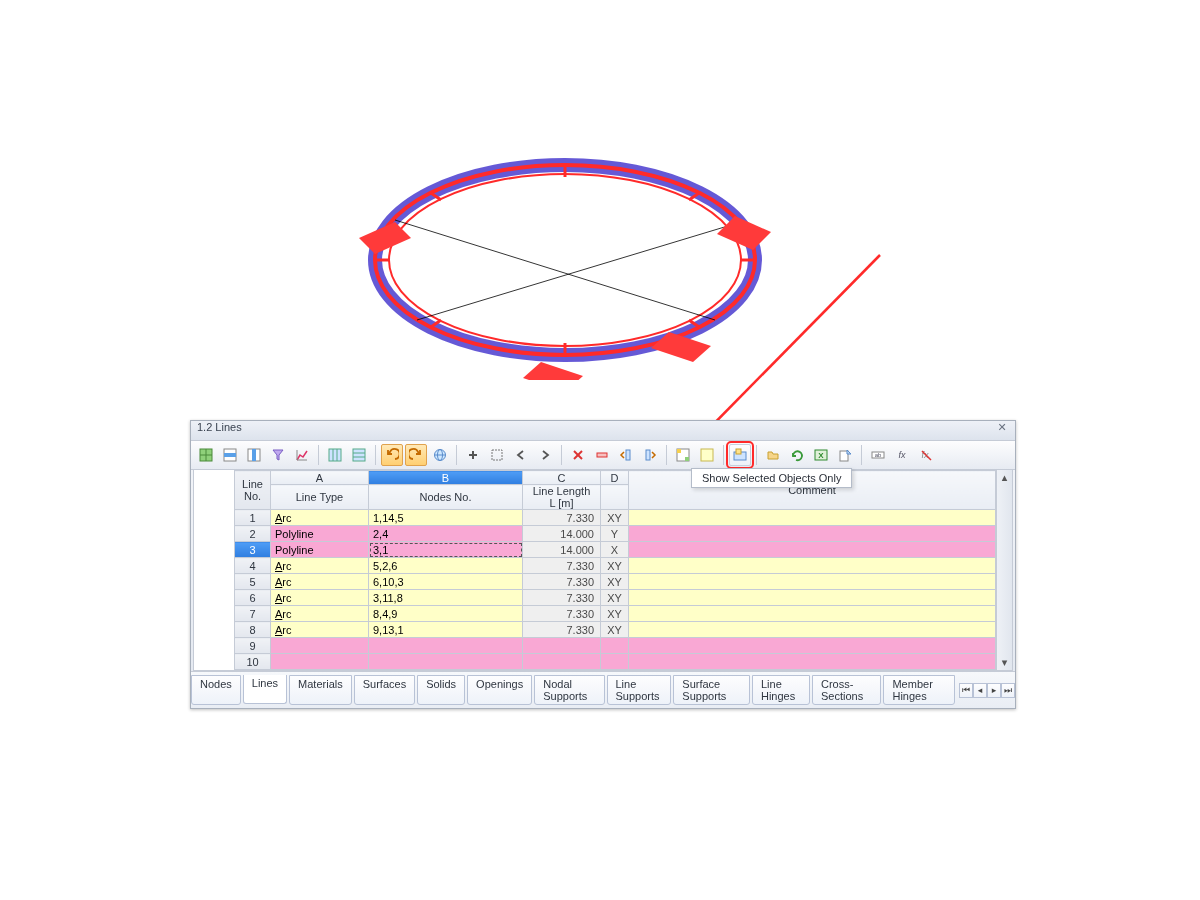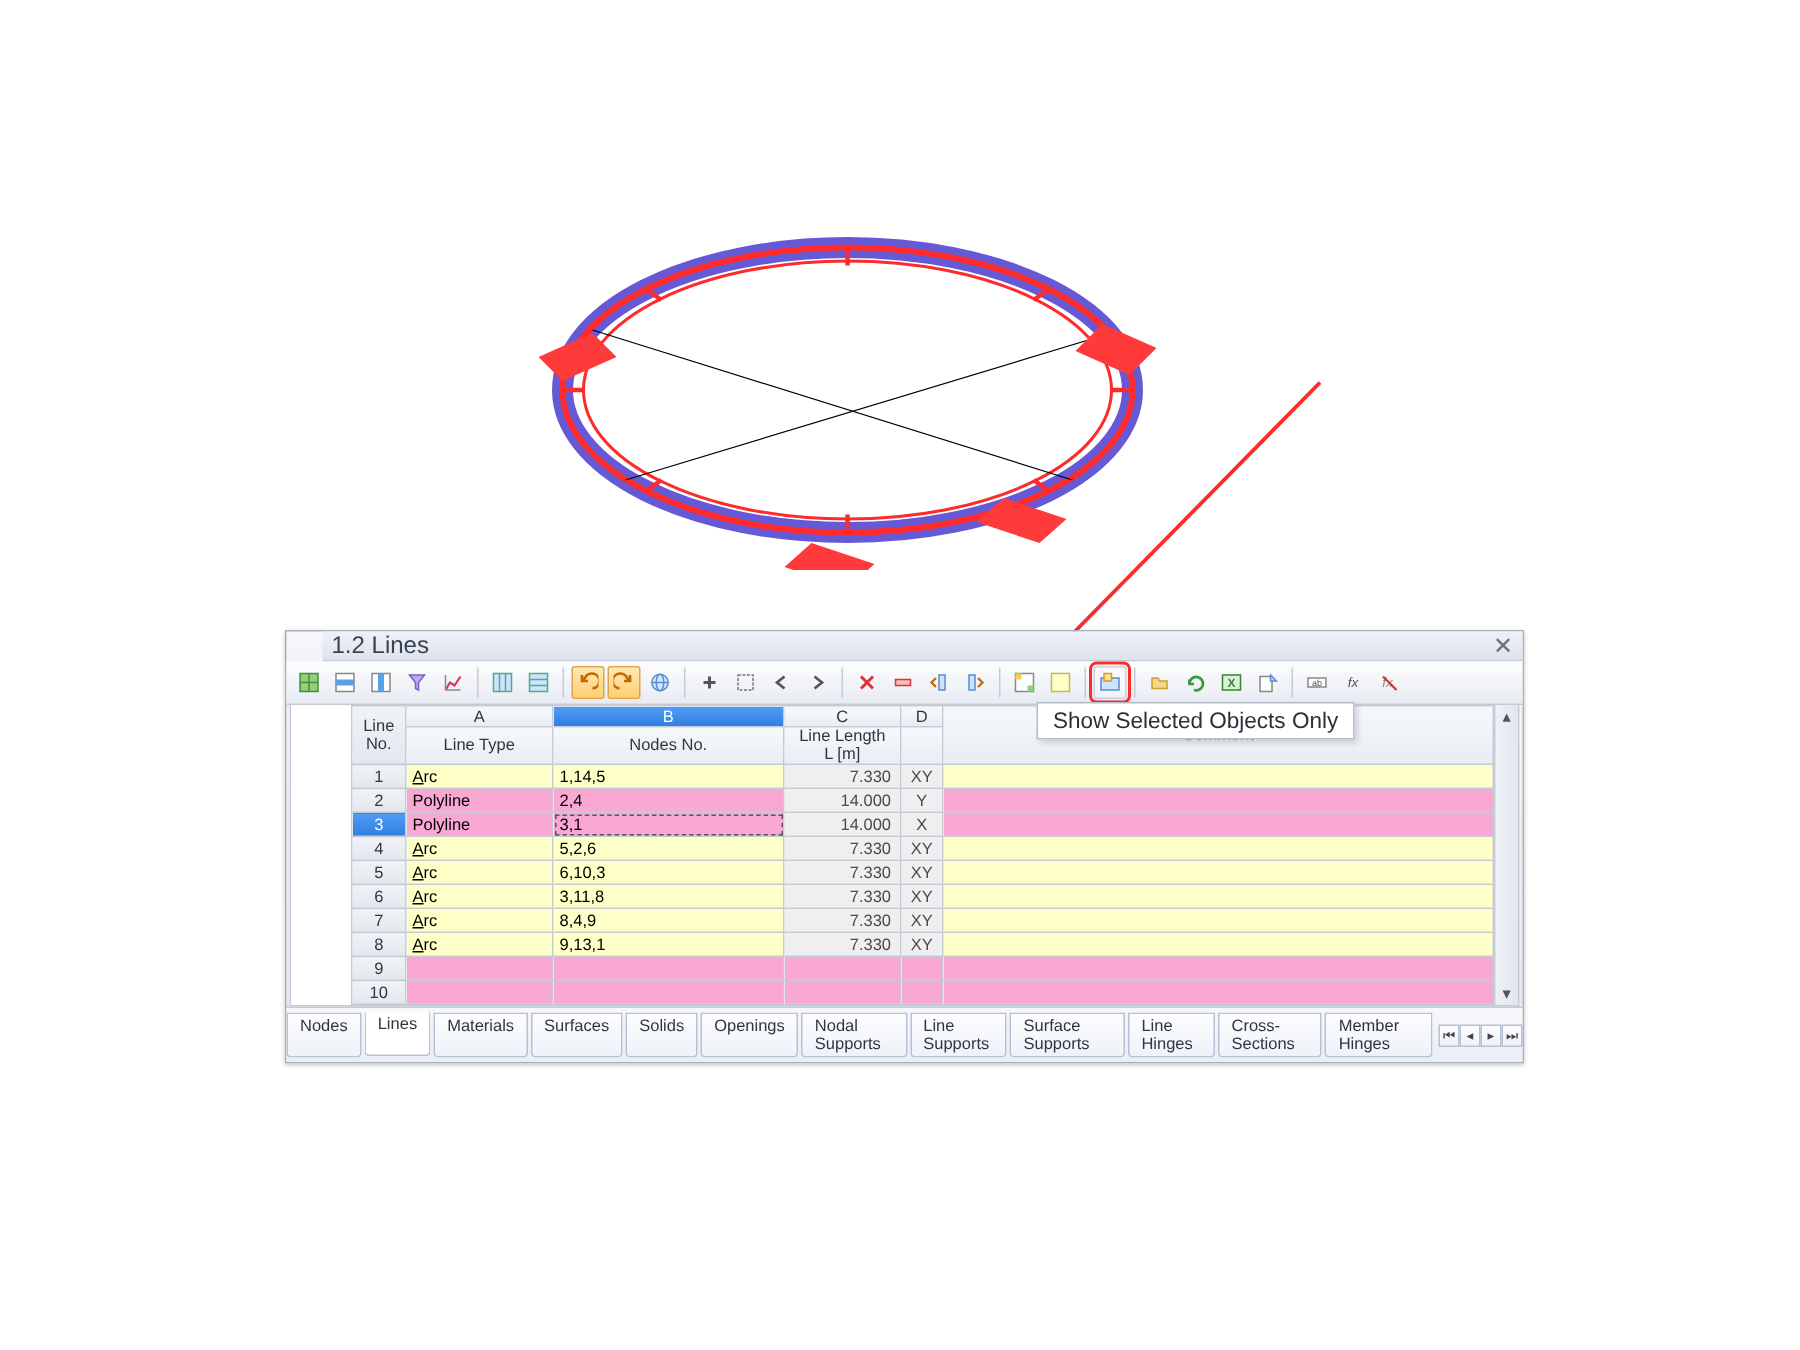--- a/index.html
+++ b/index.html
@@ -6,29 +6,29 @@
   body { font-family: "Segoe UI", Tahoma, Arial, sans-serif; font-size: 11px; background: #fff; width: 1200px; height: 900px; position: relative; overflow: hidden; }
 
   
   .viewport { position: absolute; left: 340px; top: 120px; width: 450px; height: 260px; }
 
   
   .arrow-svg { position: absolute; left: 680px; top: 250px; pointer-events:none; }
 
   
   .panel { position: absolute; left: 190px; top: 420px; width: 826px; background: linear-gradient(#f4f6fa,#e3e8f0); border: 1px solid #a8b0bc; box-shadow: 0 1px 3px rgba(0,0,0,0.25); }
-  .titlebar { display:flex; align-items:flex-end; justify-content:space-between; height:20px; padding:0 6px; background: linear-gradient(#eef1f7,#dde3ed); border-bottom:1px solid #c5cbd6; color:#394250; font-size:16px;margin-left:24px; }
+  .titlebar { display:flex; align-items:flex-start; justify-content:space-between; height:20px; padding:0 6px; background: linear-gradient(#eef1f7,#dde3ed); border-bottom:1px solid #c5cbd6; color:#394250; font-size:11px; }
   .titlebar .close { width:14px; height:14px; color:#6a7280; text-align:center; line-height:12px; cursor:pointer; }
   .toolbar { display:flex; align-items:center; gap:2px; padding:3px 4px; background: linear-gradient(#fdfdfe,#e7ebf2); border-bottom:1px solid #c5cbd6; position:relative; }
   .tbtn { width:22px; height:22px; border:1px solid transparent; border-radius:2px; display:flex; align-items:center; justify-content:center; cursor:pointer; background:transparent; }
   .tbtn svg { display:block; }
   .tbtn.active { border-color:#e0a24d; background:linear-gradient(#ffe9b8,#ffcf72);}
   .tbtn.highlight { outline:2px solid #ff2a2a; outline-offset:1px; border-color:#c7d0dd; background:linear-gradient(#fdfdfe,#eef2f9);}
   .sep { width:1px; height:20px; background:#c5cbd6; margin:0 3px; }
-  .tooltip { position:absolute; left:500px; top:27px; background:#fff; border:1px solid #b4bcc9; padding:3px 10px; font-size:15px; color:#2a2f38; white-space:nowrap; box-shadow:2px 2px 4px rgba(0,0,0,0.15); }
+  .tooltip { position:absolute; left:500px; top:27px; background:#fff; border:1px solid #b4bcc9; padding:3px 10px; font-size:11px; color:#2a2f38; white-space:nowrap; box-shadow:2px 2px 4px rgba(0,0,0,0.15); }
 
   
   .grid-wrap { background:#fff; border:1px solid #c5cbd6; border-top:none; margin:0 2px; display:flex; }
   .grid-body { flex:1;padding-left:40px; }
   table { border-collapse: collapse; width:100%; table-layout:fixed; }
   th, td { border:1px solid #c5cbd6; height:16px; padding:0 4px; overflow:hidden; white-space:nowrap; font-size:11px; }
   thead th { background:linear-gradient(#f6f8fb,#e9edf4); font-weight:normal; text-align:center; color:#2f3640; }
   thead tr.colsyms th { height:14px; }
   thead th.selcol { background:linear-gradient(#4f9df6,#2f7ee0); color:#fff; }
   .rownum { background:linear-gradient(#f0f2f6,#e3e7ee); text-align:center; color:#2f3640; width:36px; }

